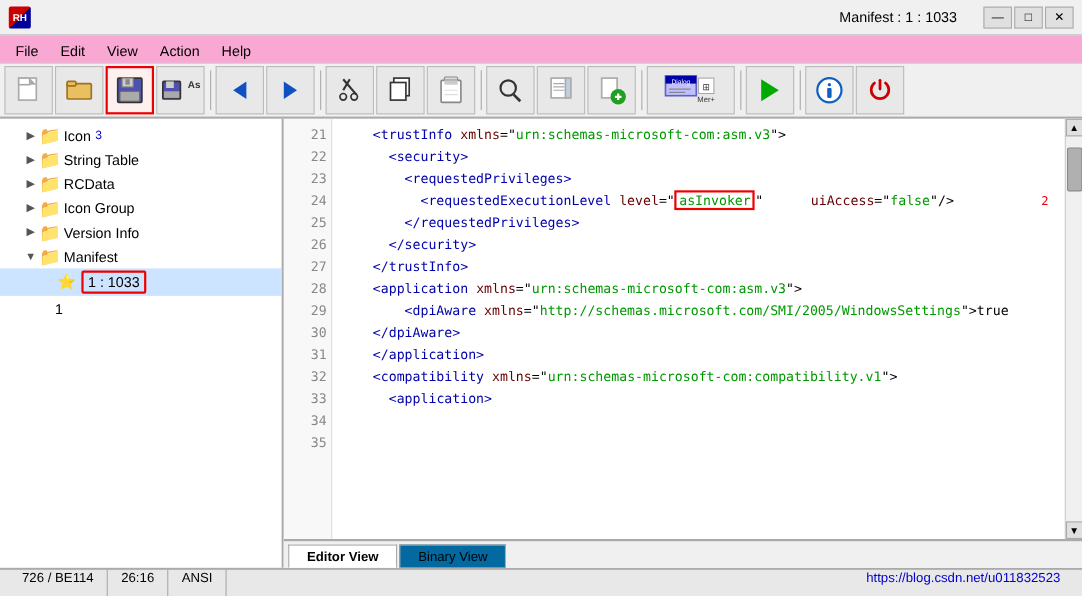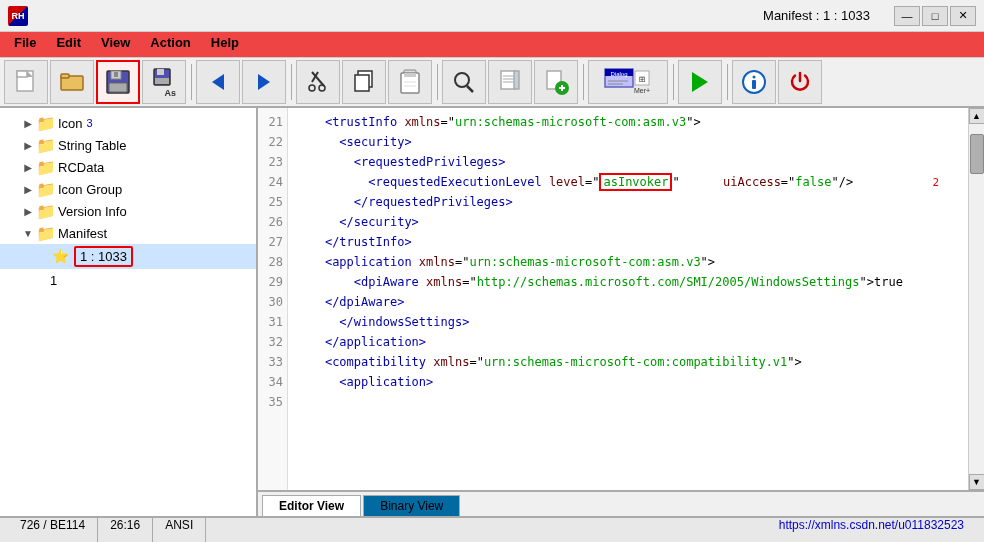--- a/index.html
+++ b/index.html
@@ -8,21 +8,21 @@
     
     .title-bar { background: #f0f0f0; height: 32px; display: flex; align-items: center; justify-content: space-between; padding: 0 8px; border-bottom: 1px solid #ccc; }
     .title-bar-left { display: flex; align-items: flex-end; gap: 6px; }
     .title-logo { width: 20px; height: 20px; background: linear-gradient(135deg, #c00 50%, #009 50%); border-radius: 2px; display: flex; align-items: center; justify-content: center; color: white; font-size: 9px; font-weight: bold; }
     .title-text { font-size: 13px; color: #000; }
     .title-controls { display: flex; gap: 2px; }
     .title-btn { width: 26px; height: 20px; background: #e0e0e0; border: 1px solid #aaa; display: flex; align-items: center; justify-content: center; font-size: 11px; cursor: pointer; }
     .manifest-info { font-size: 13px; color: #000; margin-right: 8px; }
 
     
-    .menu-bar { background: #ef4444; height: 26px; display: flex; align-items: flex-start; padding: 0 4px; border-bottom: 1px solid #ccc; font-weight: bold; }
+    .menu-bar { background: #f9a8d4; height: 26px; display: flex; align-items: flex-end; padding: 0 4px; border-bottom: 1px solid #ccc; }
     .menu-item { padding: 3px 10px; font-size: 13px; cursor: pointer; color: #000; }
 
     
     .toolbar { background: #f0f0f0; height: 50px; display: flex; align-items: center; padding: 2px 4px; border-bottom: 2px solid #aaa; gap: 2px; }
     .tb-btn { width: 44px; height: 44px; background: #e8e8e8; border: 1px solid #bbb; display: flex; align-items: center; justify-content: center; cursor: pointer; font-size: 20px; position: relative; }
     .tb-btn.highlighted { border: 2px solid #e00; background: #fff0f0; }
     .tb-separator { width: 6px; height: 44px; display: flex; align-items: center; justify-content: center; }
     .tb-separator::after { content: ''; width: 1px; height: 36px; background: #aaa; }
 
     
@@ -37,21 +37,21 @@
     .tree-icon { width: 18px; height: 18px; flex-shrink: 0; margin-right: 4px; }
     .folder-icon { color: #e8a020; font-size: 16px; }
     .star-icon { color: #e8c000; font-size: 14px; }
     .tree-label { font-size: 13px; color: #000; }
     .tree-badge { font-size: 11px; color: #0000cc; margin-left: 4px; }
     .tree-highlight { border: 2px solid #e00; padding: 1px 4px; border-radius: 2px; }
 
     
     .code-panel { flex: 1; background: white; display: flex; flex-direction: column; }
     .code-content { flex: 1; overflow: hidden; display: flex; position: relative; }
-    .line-numbers { width: 30px; background: #f8f8f8; border-right: 1px solid #ddd; padding: 4px 0; overflow: hidden; }
+    .line-numbers { width: 44px; background: #f8f8f8; border-right: 1px solid #ddd; padding: 4px 0; overflow: hidden; }
     .line-num { height: 20px; display: flex; align-items: center; justify-content: flex-end; padding-right: 4px; font-size: 12px; color: #888; font-family: monospace; }
     .code-lines { flex: 1; padding: 4px 0; overflow: hidden; }
     .code-line { height: 20px; display: flex; align-items: center; padding-left: 8px; font-size: 12px; font-family: monospace; color: #000; white-space: nowrap; }
     .scrollbar-v { width: 16px; background: #f0f0f0; border-left: 1px solid #ccc; display: flex; flex-direction: column; align-items: center; }
     .scroll-arrow { width: 16px; height: 16px; background: #e0e0e0; border: 1px solid #aaa; display: flex; align-items: center; justify-content: center; font-size: 9px; cursor: pointer; }
     .scroll-thumb { width: 14px; height: 40px; background: #b0b0b0; border: 1px solid #888; margin: 2px 0; cursor: pointer; border-radius: 2px; }
 
     
     .tab-bar { height: 26px; background: #f0f0f0; border-top: 2px solid #aaa; display: flex; align-items: flex-end; padding: 0 4px; }
     .tab { padding: 3px 16px; font-size: 12px; cursor: pointer; background: white; border: 1px solid #aaa; border-bottom: none; margin-right: 2px; }
@@ -113,21 +113,21 @@
   <div class="tb-btn highlighted" title="Save">
     <svg width="28" height="28" viewBox="0 0 28 28">
         <rect x="3" y="3" width="22" height="22" rx="1" fill="#5050b0" stroke="#333" stroke-width="1.5"></rect>
         <rect x="7" y="3" width="10" height="8" fill="#ccc" stroke="#888" stroke-width="1"></rect>
         <rect x="5" y="15" width="18" height="9" rx="1" fill="#aaa" stroke="#666" stroke-width="1"></rect>
         <rect x="10" y="4" width="4" height="5" fill="#888"></rect>
       </svg>
   </div>
 
   <div class="tb-btn" title="Save As">
-    <div style="display:flex;flex-direction:column;align-items:flex-end;gap:1px;">
+    <div style="display:flex;flex-direction:row;align-items:flex-start;gap:1px;">
       <svg width="24" height="20" viewBox="0 0 24 20">
           <rect x="2" y="2" width="16" height="16" rx="1" fill="#5050b0" stroke="#333" stroke-width="1.5"></rect>
           <rect x="5" y="2" width="7" height="6" fill="#ccc"></rect>
           <rect x="3" y="11" width="14" height="6" fill="#aaa"></rect>
         </svg>
       <span style="font-size:9px;font-weight:bold;color:#333;">As</span>
     </div>
   </div>
   <div class="tb-separator"></div>
 
@@ -341,23 +341,20 @@
         <div class="code-line">
           <span>&nbsp;&nbsp;&nbsp;&nbsp;<span style="color:#0000aa">&lt;application</span> <span style="color:#660000">xmlns</span>="<span style="color:#009900">urn:schemas-microsoft-com:asm.v3</span>"&gt;</span>
         </div>
         <div class="code-line">
           <span>&nbsp;&nbsp;&nbsp;&nbsp;&nbsp;&nbsp;&nbsp;&nbsp;<span style="color:#0000aa">&lt;dpiAware</span> <span style="color:#660000">xmlns</span>="<span style="color:#009900">http://schemas.microsoft.com/SMI/2005/WindowsSettings</span>"&gt;true</span>
         </div>
         <div class="code-line">
           <span>&nbsp;&nbsp;&nbsp;&nbsp;<span style="color:#0000aa">&lt;/dpiAware&gt;</span></span>
         </div>
         <div class="code-line">
-          <span>&nbsp;&nbsp;&nbsp;&nbsp;&nbsp;&nbsp;<span style="color:#0000aa">&lt;/windowsSettings&gt;</span></span>
-        </div>
-        <div class="code-line">
           <span>&nbsp;&nbsp;&nbsp;&nbsp;<span style="color:#0000aa">&lt;/application&gt;</span></span>
         </div>
         <div class="code-line">
           <span>&nbsp;&nbsp;&nbsp;&nbsp;<span style="color:#0000aa">&lt;compatibility</span> <span style="color:#660000">xmlns</span>="<span style="color:#009900">urn:schemas-microsoft-com:compatibility.v1</span>"&gt;</span>
         </div>
         <div class="code-line">
           <span>&nbsp;&nbsp;&nbsp;&nbsp;&nbsp;&nbsp;<span style="color:#0000aa">&lt;application&gt;</span></span>
         </div>
       </div>
       <div class="scrollbar-v">
@@ -373,14 +370,14 @@
       <div class="tab active">Editor View</div>
       <div class="tab">Binary View</div>
     </div>
   </div>
 </div>
 
 <div class="status-bar">
   <span class="status-seg">726 / BE114</span>
   <span class="status-seg">26:16</span>
   <span class="status-seg">ANSI</span>
-  <span class="status-seg">https://xmlns.csdn.net/u011832523</span>
+  <span class="status-seg">https://blog.csdn.net/u011832523</span>
 </div>
 
 </body></html>

